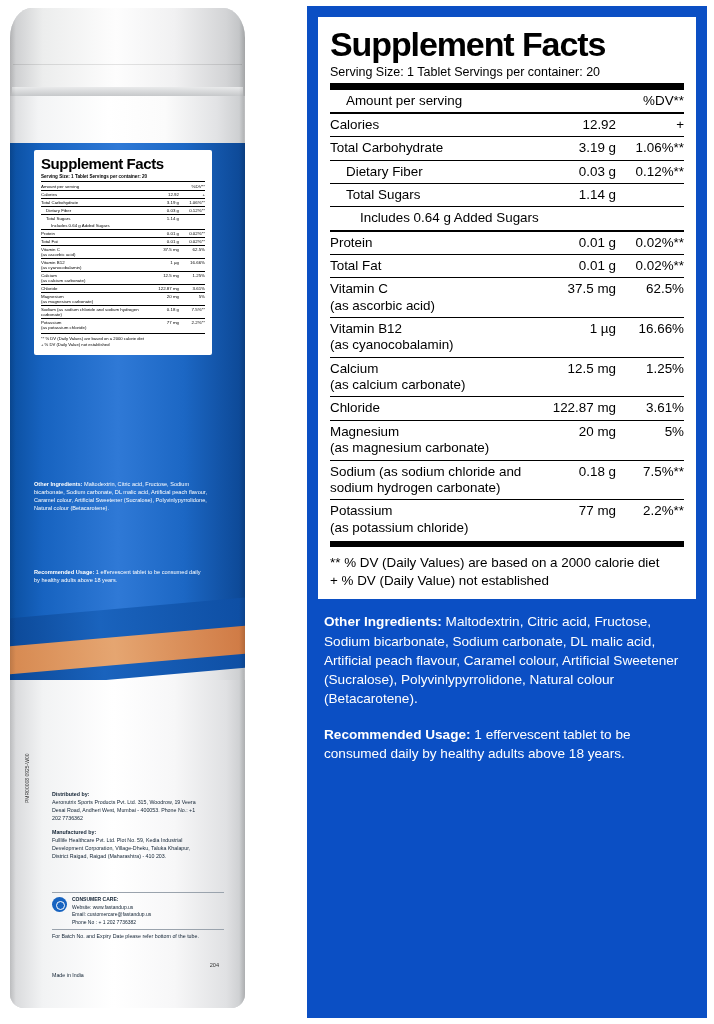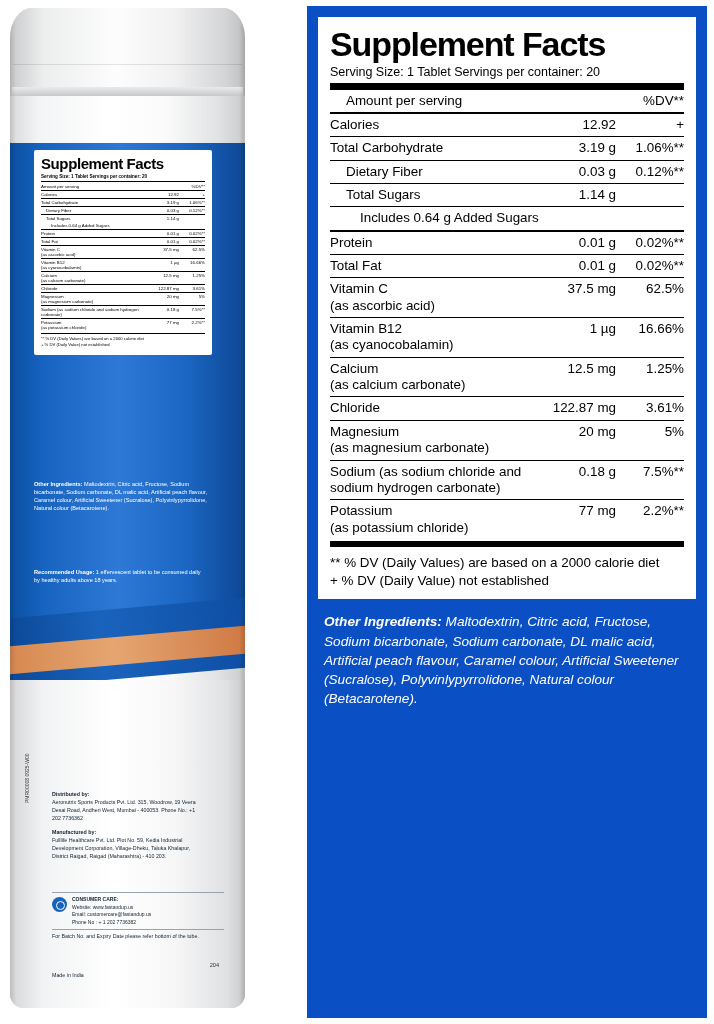--- a/index.html
+++ b/index.html
@@ -200,21 +200,20 @@
   .i2 { padding-left: 30px !important; }
   .sub { display:block; }
   .facts-footnote {
     border-top: 6px solid #000;
     padding-top: 7px; margin-top: 2px;
     font-size: 13.4px; color:#000; line-height: 1.32;
   }
   .blue-section {
     color:#ffffff; font-size: 13.6px; line-height: 1.42;
     margin: 13px 4px 0 6px;
-    font-style: italic;
   }
   .blue-section b { font-weight: bold; }
   .blue-section.second { margin-top: 16px; }
 </style>
 </head>
 <body>
 
 <div class="product-pane">
   <div class="tube">
     <div class="cap">
@@ -431,13 +430,16 @@
     <div class="facts-footnote">
       <div>** % DV (Daily Values) are based on a 2000 calorie diet</div>
       <div>+ % DV (Daily Value) not established</div>
     </div>
   </div>
 
   <div class="blue-section">
     <b>Other Ingredients:</b><span> Maltodextrin, Citric acid, Fructose, Sodium bicarbonate, Sodium carbonate, DL malic acid, Artificial peach flavour, Caramel colour, Artificial Sweetener (Sucralose), Polyvinlypyrrolidone, Natural colour (Betacarotene).</span>
   </div>
 
+  <div class="blue-section second">
+    <b>Recommended Usage:</b><span> 1 effervescent tablet to be consumed daily by healthy adults above 18 years.</span>
+  </div>
 </div>
 
 </body></html>

